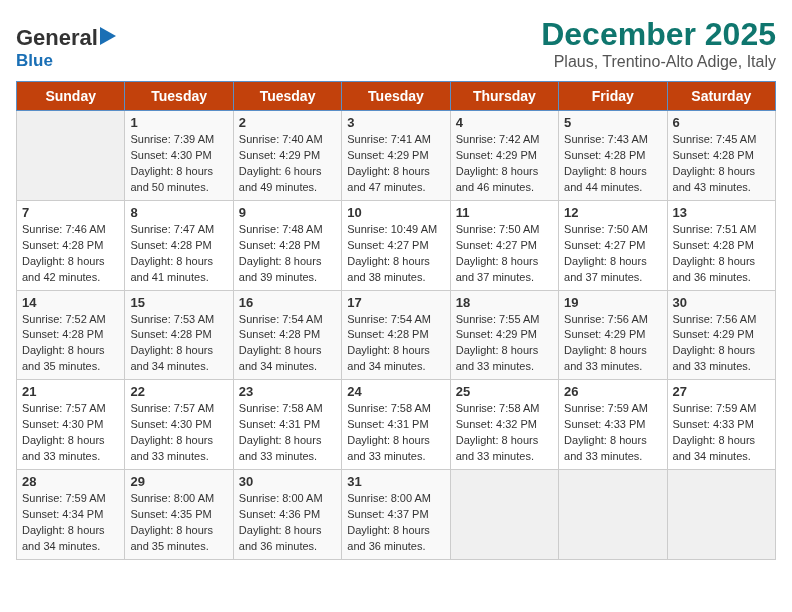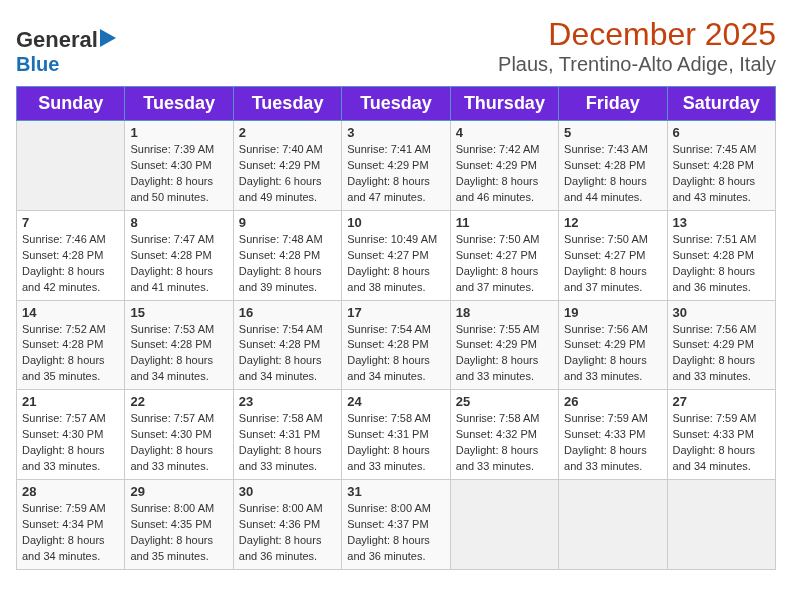--- a/index.html
+++ b/index.html
@@ -23,39 +23,39 @@
     }
     .logo-line {
       display: flex;
       align-items: center;
     }
     .title-block {
       text-align: right;
     }
     .title-block h1 {
       font-size: 32px;
-      color: #c2410c;
-      font-weight: normal;
+      color: #0f766e;
+      font-weight: bold;
     }
     .title-block h2 {
-      font-size: 20px;
+      font-size: 16px;
       color: #555;
       font-weight: normal;
     }
     table {
       width: 100%;
       border-collapse: collapse;
       table-layout: fixed;
     }
     thead tr th {
-      background-color: #6d28d9;
+      background-color: #c2410c;
       color: #fff;
       text-align: center;
       padding: 6px 4px;
-      font-size: 18px;
+      font-size: 14px;
       border: 1px solid #5a8fc7;
     }
     tbody tr td {
       border: 1px solid #ccc;
       vertical-align: top;
       padding: 4px 5px;
       font-size: 11px;
       color: #333;
       height: 85px;
     }
@@ -82,21 +82,21 @@
   <div class="logo">
     <div class="logo-line">
       <span style="font-size:22px;font-weight:bold;color:#333;">General</span>
       <span style="display:inline-block;margin-left:2px;vertical-align:middle;">
         <svg width="16" height="18" viewBox="0 0 16 18">
             <polygon points="0,0 16,9 0,18" fill="#1a6fb5"></polygon>
           </svg>
       </span>
     </div>
     <div>
-      <span style="font-size:20px;font-weight:bold;color:#1a6fb5;">Blue</span>
+      <span style="font-size:17px;font-weight:bold;color:#1a6fb5;">Blue</span>
     </div>
   </div>
   <div class="title-block">
     <h1>December 2025</h1>
     <h2>Plaus, Trentino-Alto Adige, Italy</h2>
   </div>
 </div>
 
 <table>
   <thead>

